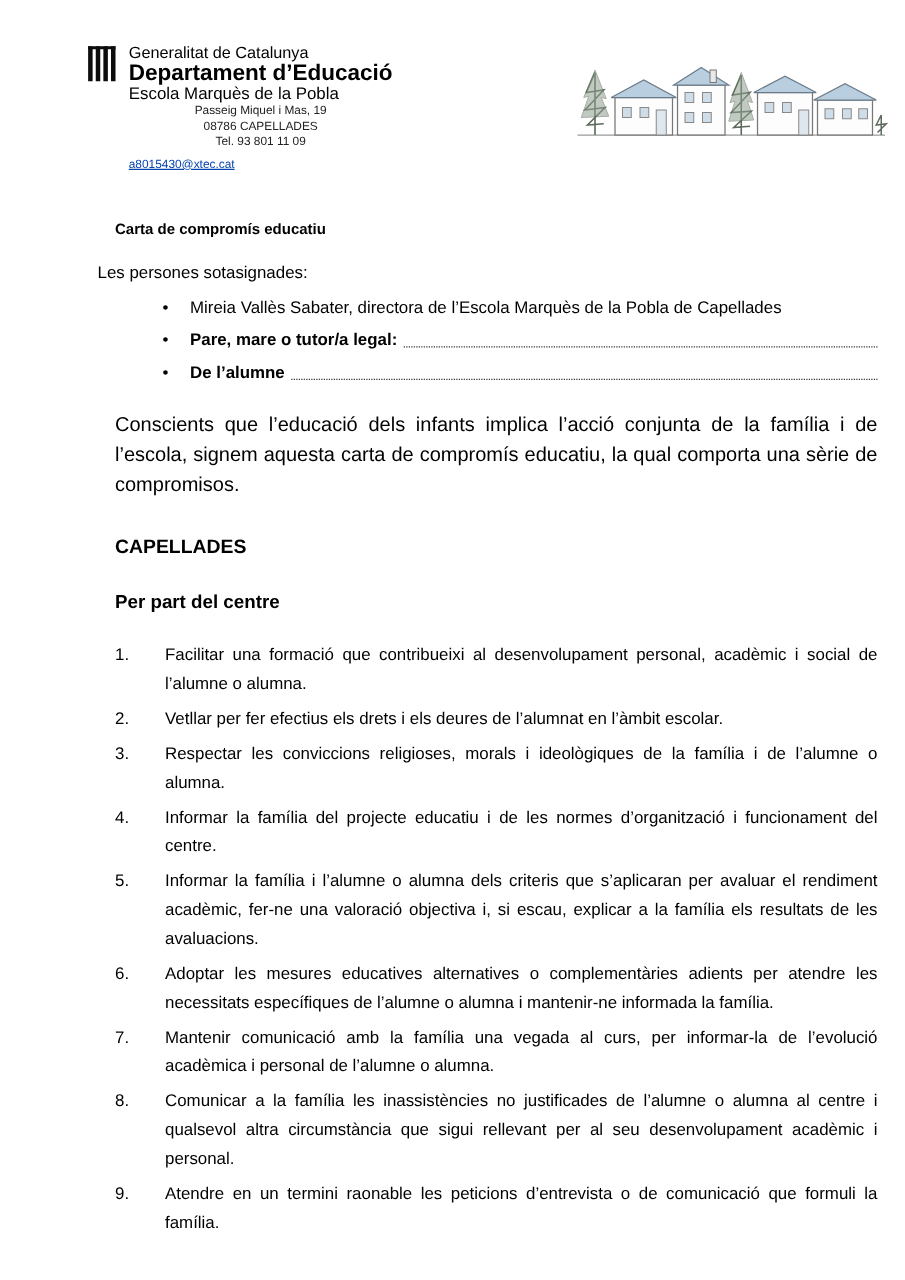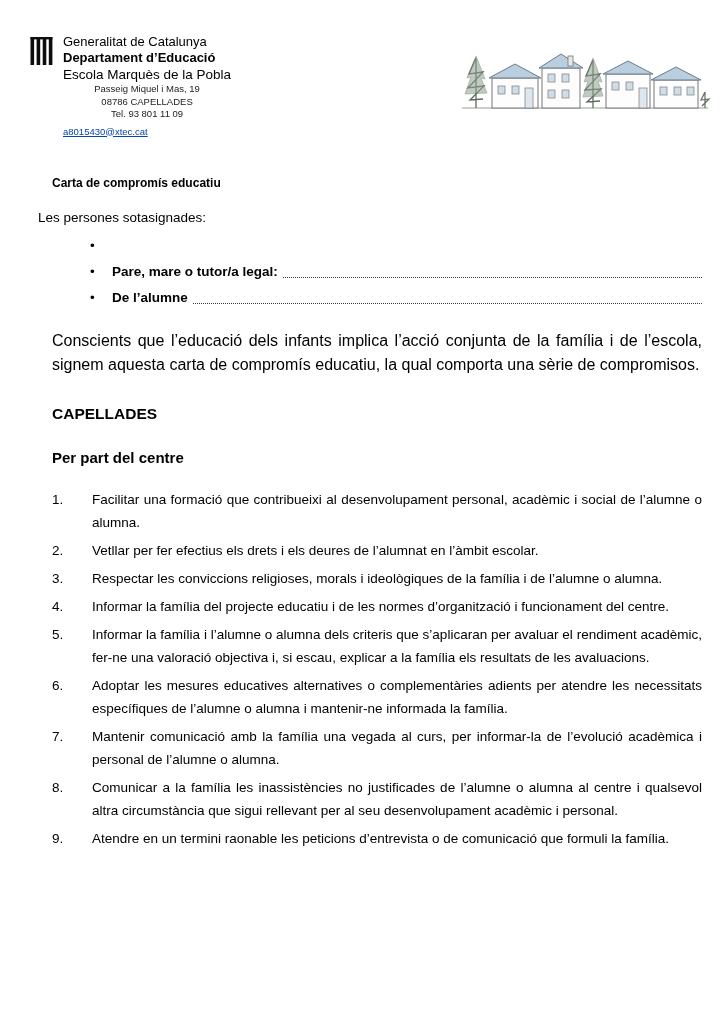--- a/index.html
+++ b/index.html
@@ -1,28 +1,28 @@
 <!DOCTYPE html>
 <html><head>
 <meta charset="utf-8">
 <style>
   html,body{margin:0;padding:0;}
   body{
     width:724px;height:1024px;background:#ffffff;color:#000;
     font-family:"Liberation Sans","DejaVu Sans",sans-serif;
     position:relative;overflow:hidden;
   }
-  .page{padding:34px 22px 0 30px;}
+  .page{padding:34px 22px 0 30px;margin-left:40px;}
 
   
   .header{position:relative;height:118px;}
   .header-left{display:flex;align-items:flex-start;}
   .logo{margin:2px 8px 0 0;flex:0 0 auto;}
   .org-line1{font-size:13px;line-height:16px;}
-  .org-line2{font-size:13px;font-weight:bold;line-height:16px;}
+  .org-line2{font-size:18px;font-weight:bold;line-height:16px;}
   .school-name{font-size:13.5px;line-height:17px;}
   .addr{font-size:9.5px;line-height:12.5px;color:#222;text-align:center;}
   .email a, .email span{font-size:9.5px;color:#0645ad;text-decoration:underline;cursor:pointer;}
   .building-art{position:absolute;right:-12px;top:0;}
 
   
   .doc-title{font-size:12px;font-weight:bold;margin:24px 0 0 22px;}
   .intro{font-size:13.5px;margin:20px 0 0 8px;}
 
   .bullets{margin:10px 0 0 0;}
@@ -114,20 +114,21 @@
     </div>
   </div>
 
   <div class="doc-title">Carta de compromís educatiu</div>
 
   <div class="intro">Les persones sotasignades:</div>
 
   <div class="bullets">
     <div class="bullet-row">
       <span class="bullet-mark">•</span>
+      <span class="bullet-text">Mireia Vallès Sabater, directora de l’Escola Marquès de la Pobla de Capellades</span>
     </div>
     <div class="bullet-row">
       <span class="bullet-mark">•</span>
       <span class="bullet-text bold">Pare, mare o tutor/a legal:</span>
       <span class="dotleader"></span>
     </div>
     <div class="bullet-row">
       <span class="bullet-mark">•</span>
       <span class="bullet-text bold">De l’alumne</span>
       <span class="dotleader"></span>

